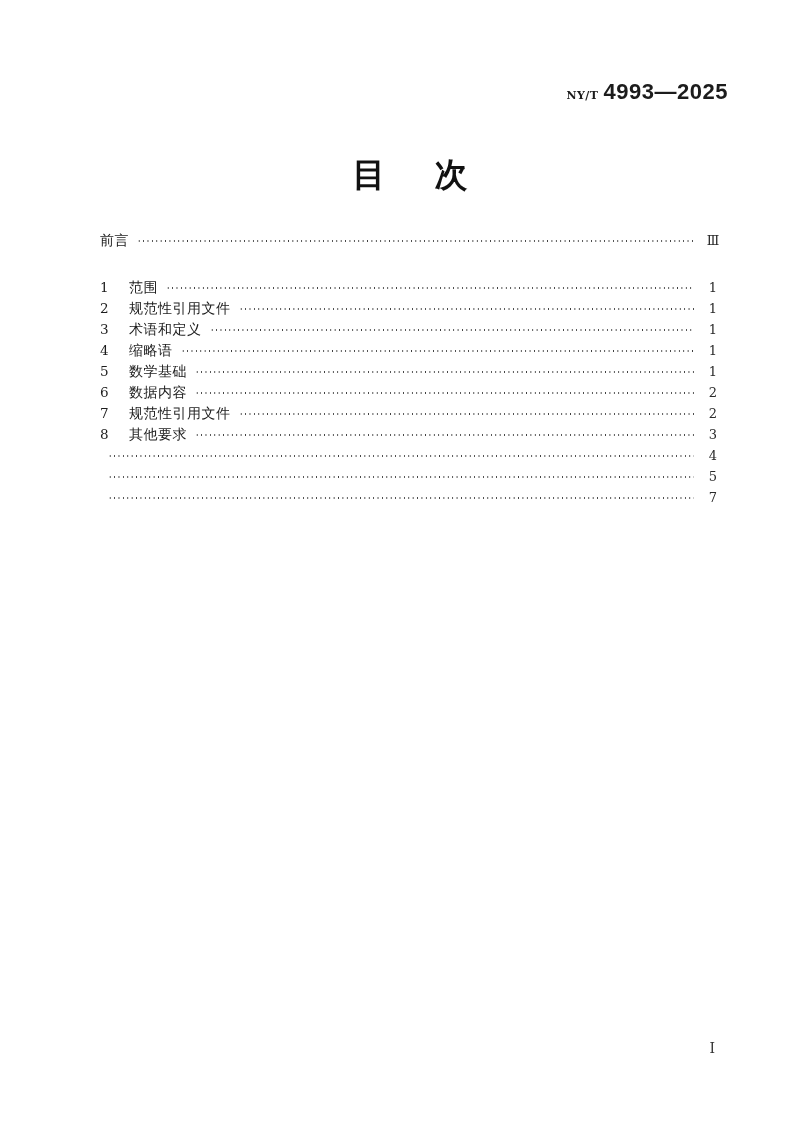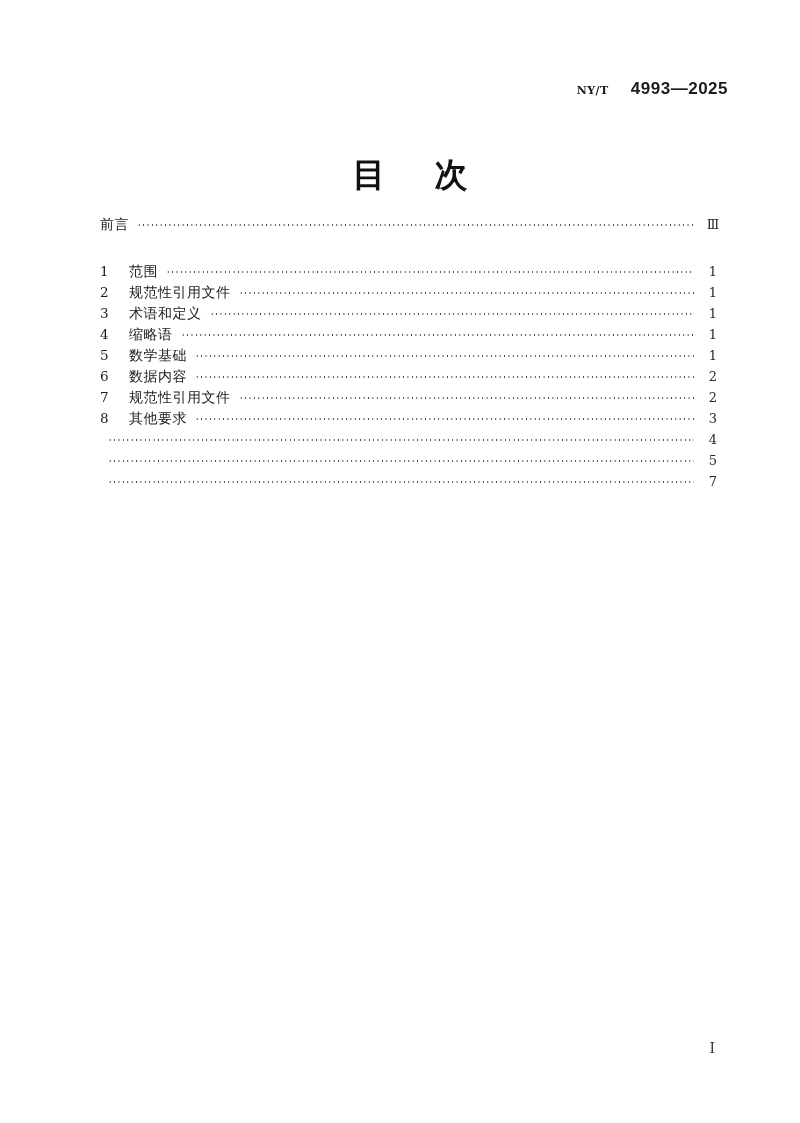--- a/index.html
+++ b/index.html
@@ -20,38 +20,37 @@
   }
   .doc-header .code-prefix {
     font-family: "DejaVu Serif", "Liberation Serif", serif;
     font-weight: bold;
     font-size: 11px;
     letter-spacing: 0.5px;
   }
   .doc-header .code-number {
     font-family: "Liberation Sans", "DejaVu Sans", sans-serif;
     font-weight: bold;
-    font-size: 17px;
+    font-size: 22px;
     letter-spacing: 0.5px;
-    margin-left: 17px;
   }
   .doc-title {
     position: absolute;
     top: 153px;
     left: 100px;
     width: 628px;
     text-align: center;
     font-size: 33px;
     font-weight: bold;
     letter-spacing: 8px;
     color: #111;
   }
   .toc {
     position: absolute;
-    top: 214px;
+    top: 230px;
     left: 100px;
     width: 628px;
   }
   .toc-row {
     display: flex;
     align-items: baseline;
     height: 21px;
     line-height: 21px;
     font-size: 14px;
     white-space: nowrap;

